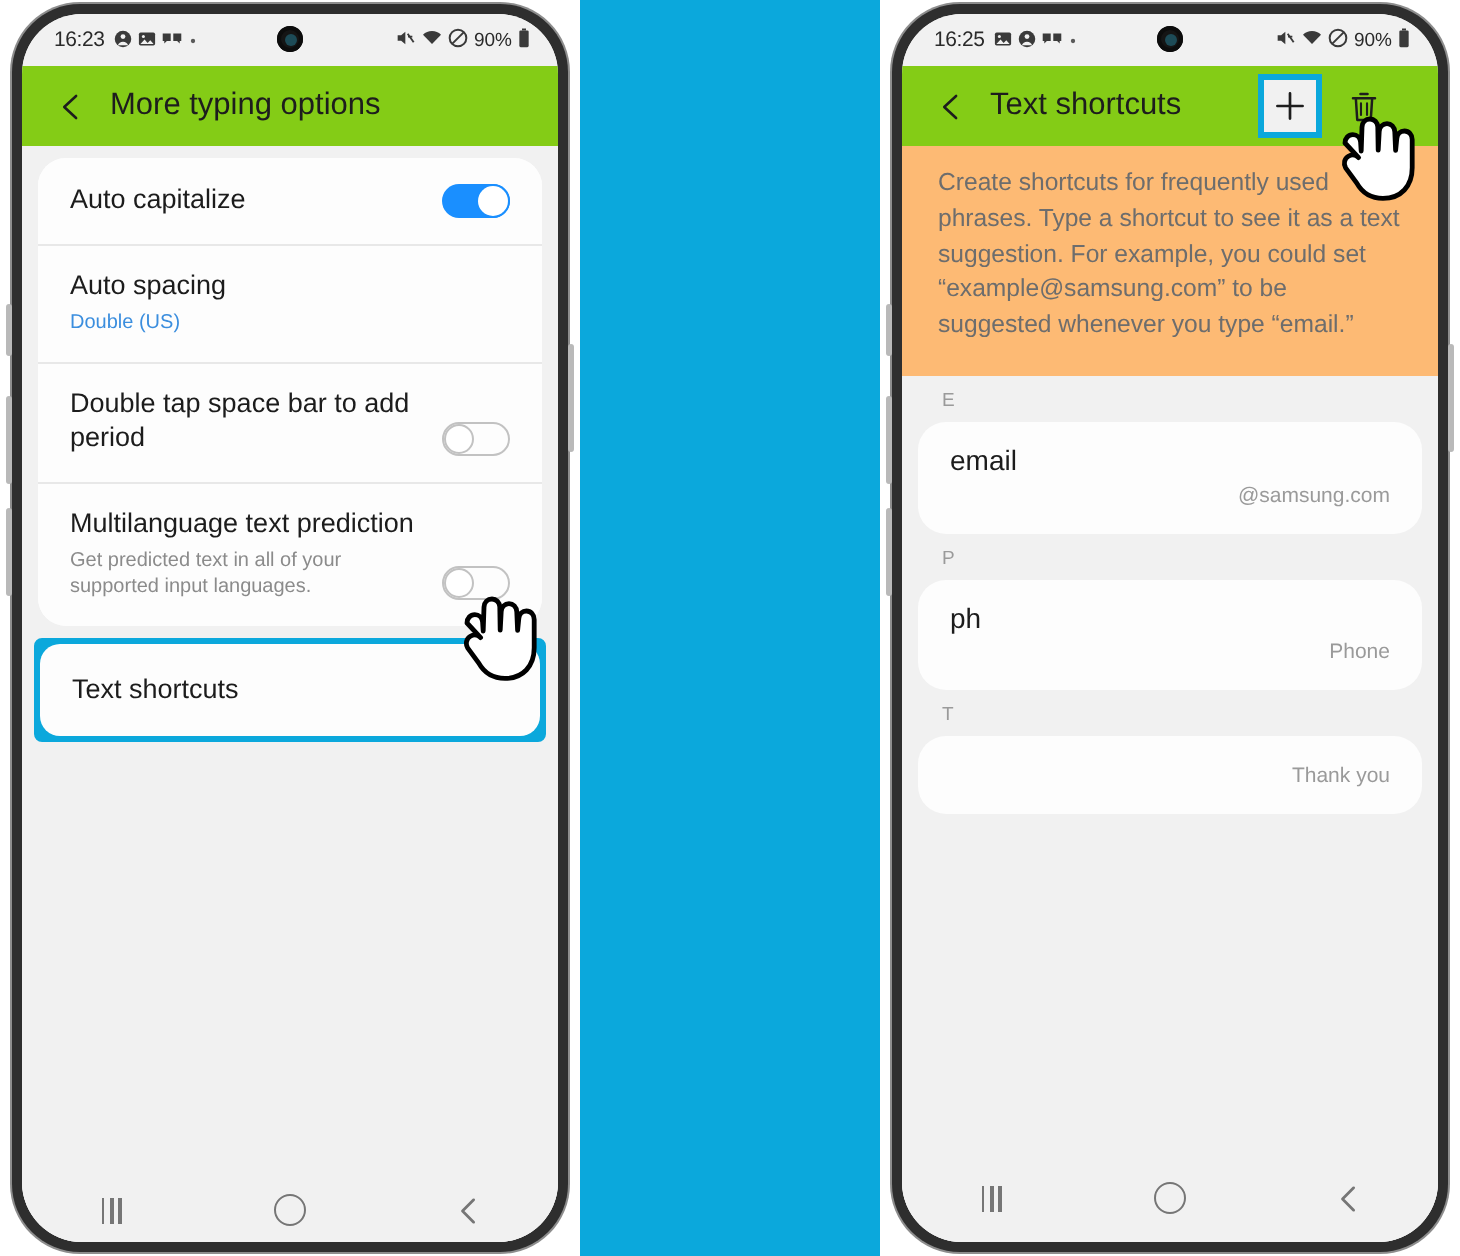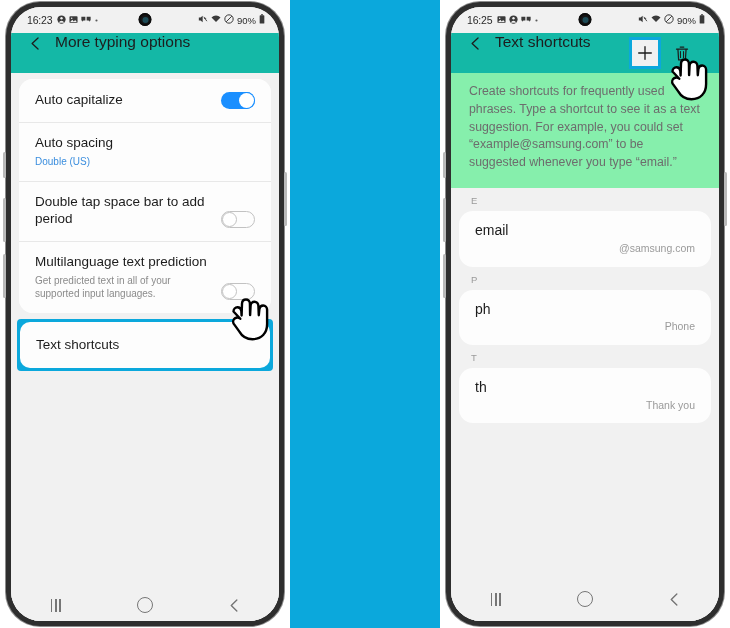--- a/index.html
+++ b/index.html
@@ -112,22 +112,23 @@
     left: 3.5px; top: 3.5px;
     width: 6px; height: 6px;
     border-radius: 50%;
     background: #1d4b57;
   }
 
   
   .appbar {
     height: 40px;
     display: flex;
+    align-items: center;
     padding: 0 22px 0 14px;
-    background: #14b8a6;
+    background: #84cc16;
   }
   .back-chevron {
     width: 20px; height: 20px;
     flex: 0 0 auto;
     display: flex; align-items: center; justify-content: center;
   }
   .back-chevron svg { display:block; }
   .appbar-title {
     font-size: 15.5px;
     color: #1d1d1d;
@@ -231,21 +232,21 @@
     border-radius: 10px;
     padding: 15px 16px;
   }
 
   
   .desc {
     font-size: 12.3px;
     color: #6d6d6d;
     line-height: 1.45;
     padding: 10px 18px 16px 18px;
-    background: #86efac;
+    background: #fdba74;
   }
   .section-letter {
     font-size: 9.5px;
     color: #9a9a9a;
     padding: 7px 20px 5px 20px;
     background: #f1f1f1;
     letter-spacing: 0.2px;
   }
   .sc-card {
     background: #fdfdfd;
@@ -562,21 +563,20 @@
         </div>
 
         <div class="section-letter">P</div>
         <div class="sc-card">
           <div class="sc-key">ph</div>
           <div class="sc-val">Phone</div>
         </div>
 
         <div class="section-letter">T</div>
         <div class="sc-card">
-          <div class="sc-key">th</div>
           <div class="sc-val">Thank you</div>
         </div>
 
         <div class="navbar">
           <div class="nav-item">
             <div class="nav-recents">
                 <span></span>
                 <span></span>
                 <span></span>
               </div>

